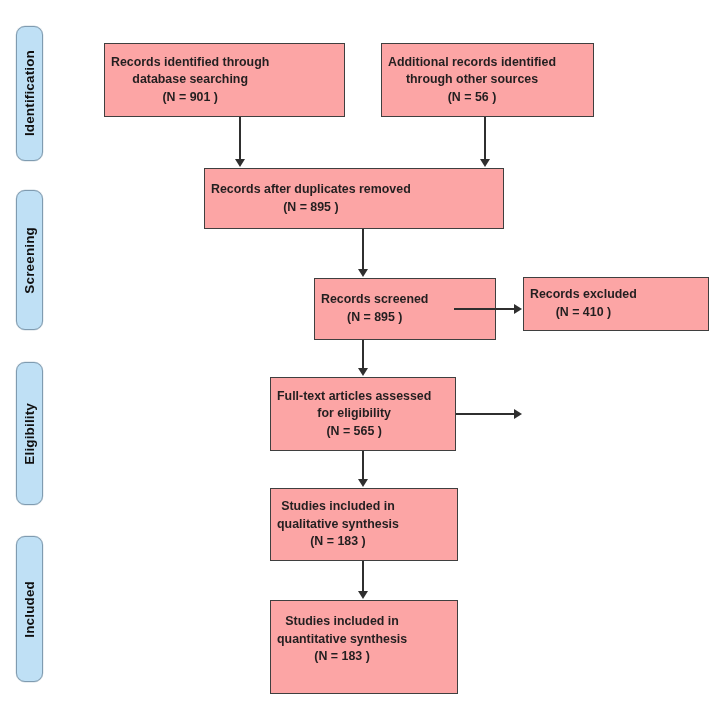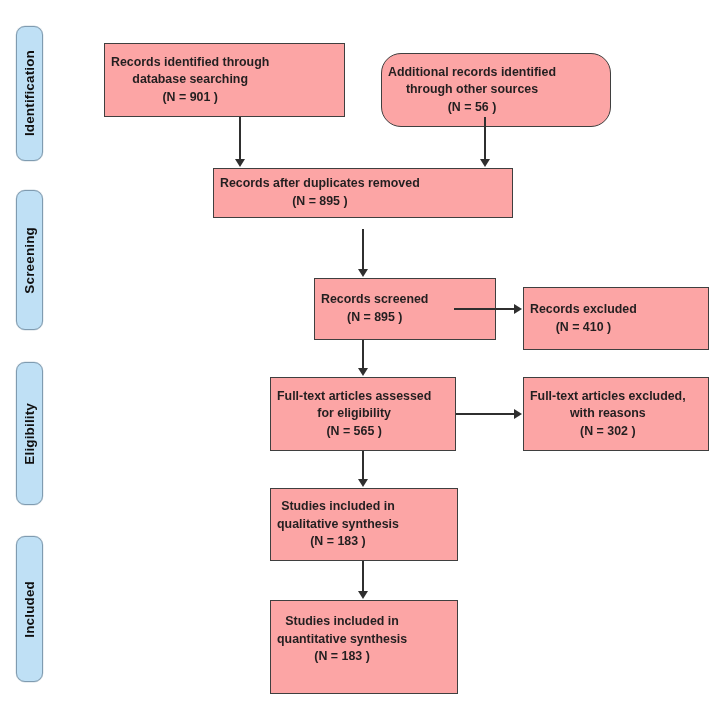--- a/index.html
+++ b/index.html
@@ -109,52 +109,47 @@
   <div class="stage-pill" style="left:16px; top:536px; width:27px; height:146px;">
     <span class="stage-label">Included</span>
   </div>
 
   <div class="flow-box" style="left:104px; top:43px; width:241px; height:74px;">
     <span class="box-text">Records identified through
 database searching
 (N = 901 )</span>
   </div>
 
-  <div class="flow-box" style="left:381px; top:53px; width:230px; height:74px;border-radius:20px;">
+  <div class="flow-box" style="left:381px; top:43px; width:213px; height:74px;">
     <span class="box-text">Additional records identified
 through other sources
 (N = 56 )</span>
   </div>
 
-  <div class="flow-box" style="left:213px; top:168px; width:300px; height:50px;">
+  <div class="flow-box" style="left:204px; top:168px; width:300px; height:61px;">
     <span class="box-text">Records after duplicates removed
 (N = 895  )</span>
   </div>
 
   <div class="flow-box" style="left:272px; top:278px; width:182px; height:62px;margin-left:42px;">
     <span class="box-text">Records screened
 (N = 895  )</span>
   </div>
 
-  <div class="flow-box" style="left:523px; top:277px; width:186px; height:63px;margin-top:10px;">
+  <div class="flow-box" style="left:523px; top:277px; width:186px; height:54px;">
     <span class="box-text">Records excluded
 (N = 410  )</span>
   </div>
 
   <div class="flow-box" style="left:270px; top:377px; width:186px; height:74px;">
     <span class="box-text">Full-text articles assessed
 for eligibility
 (N = 565  )</span>
   </div>
 
-  <div class="flow-box" style="left:523px; top:377px; width:186px; height:74px;">
-    <span class="box-text">Full-text articles excluded,
-with reasons
-(N = 302  )</span>
-  </div>
 
   <div class="flow-box" style="left:270px; top:488px; width:188px; height:73px;">
     <span class="box-text">Studies included in
 qualitative synthesis
 (N = 183  )</span>
   </div>
 
   <div class="flow-box align-top" style="left:270px; top:600px; width:188px; height:94px;">
     <span class="box-text">Studies included in
 quantitative synthesis

